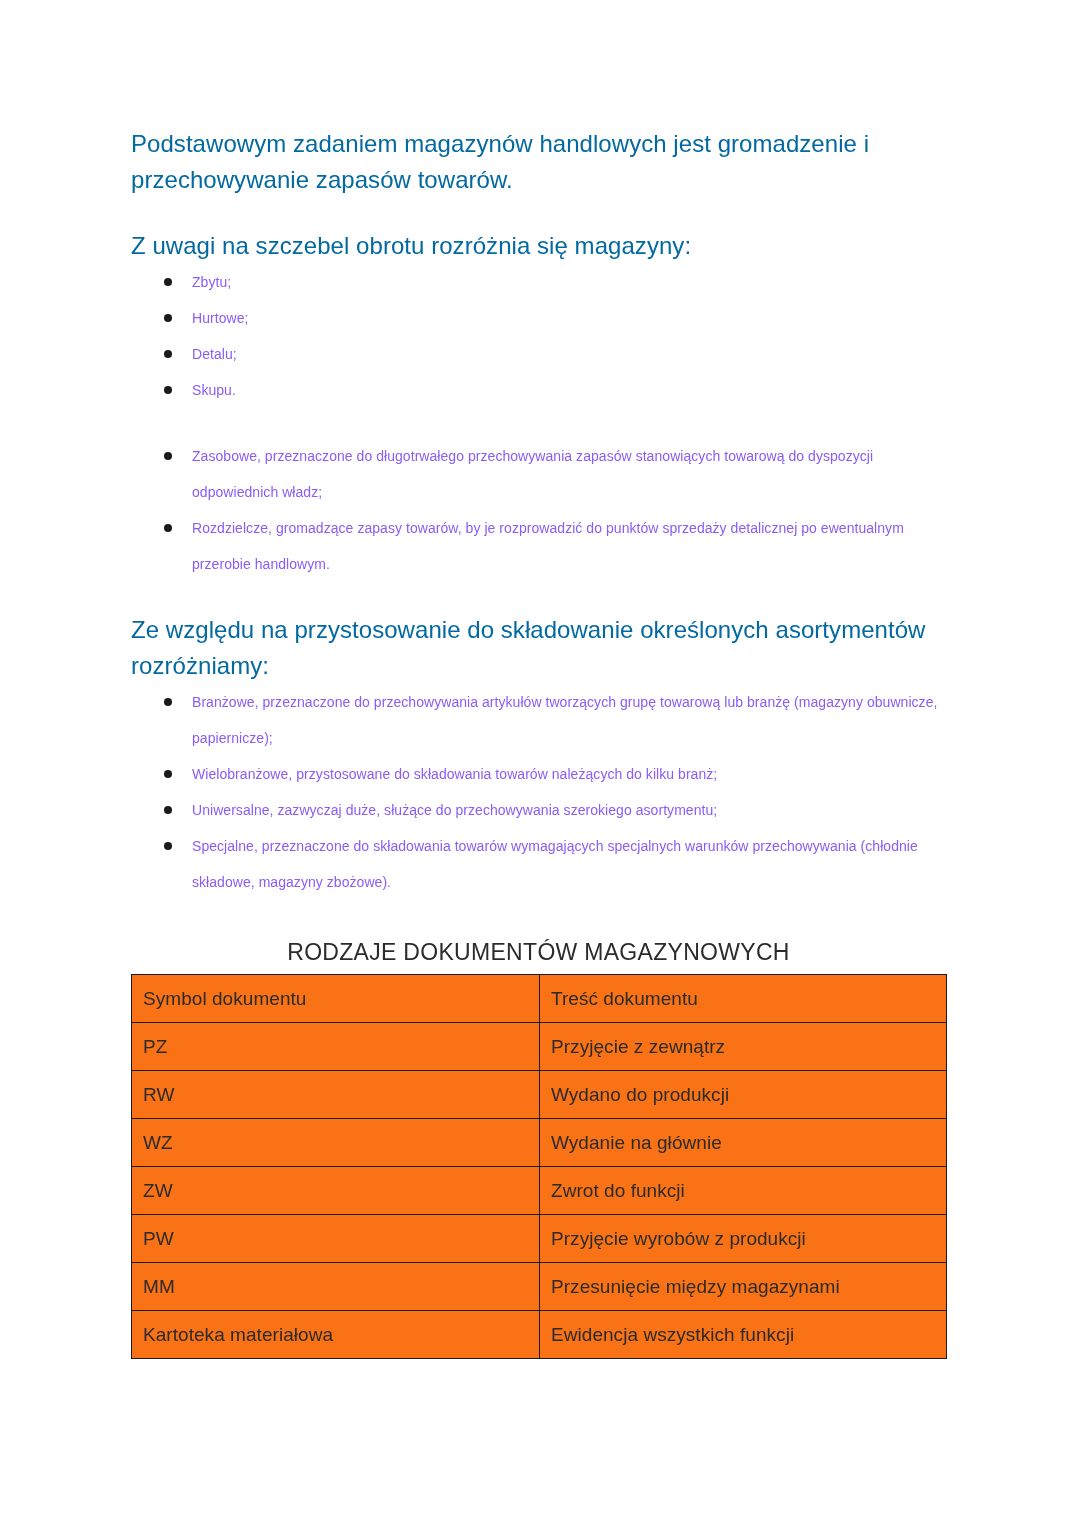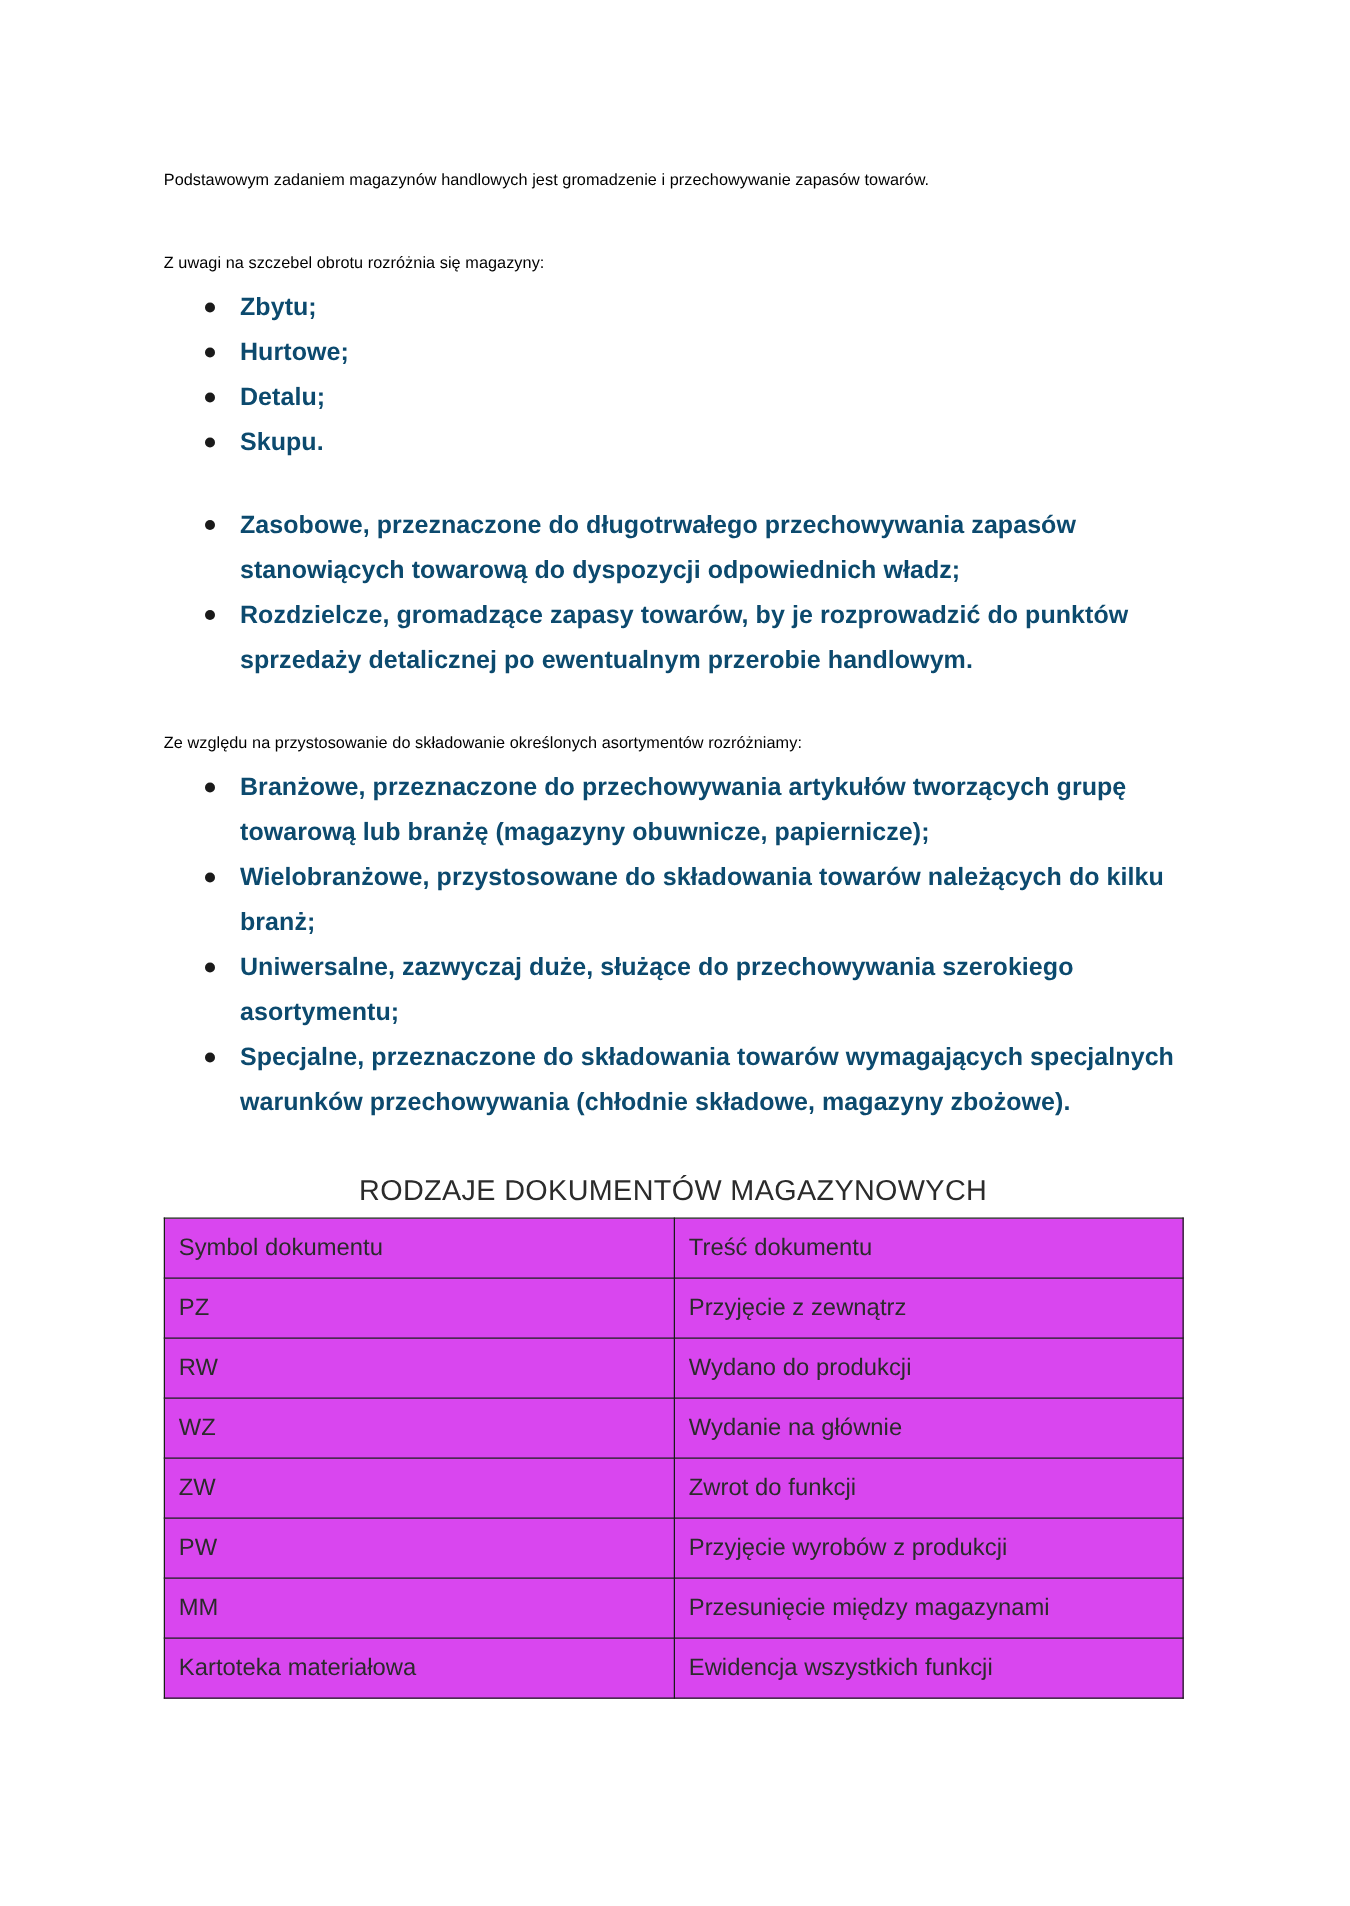--- a/index.html
+++ b/index.html
@@ -27,44 +27,43 @@
   }
 
   .content {
     position: absolute;
     left: 131px;
     top: 126px;
     width: 818px;
   }
 
   .para {
-    font-size: 13px;
+    font-size: 24px;
     line-height: 36px;
-    color: #000000;
+    color: #0369a1;
     margin: 0;
     letter-spacing: 0.05px;
   }
 
   .gap-sm { height: 30px; }
   .gap-lg { height: 30px; }
 
   ul.bullets {
     list-style: none;
     margin: 0;
     padding: 0;
   }
 
   ul.bullets > li {
     position: relative;
     padding-left: 61px;
-    font-size: 20px;
+    font-size: 14px;
     line-height: 36px;
-    color: #0c4a6e;
+    color: #8b5cf6;
     letter-spacing: 0.05px;
-    font-weight: bold;
   }
 
   ul.bullets > li .bullet-dot {
     position: absolute;
     left: 33px;
     top: 14px;
     width: 8px;
     height: 8px;
     border-radius: 50%;
     background: #1a1a1a;
@@ -95,21 +94,21 @@
   }
 
   table.doc-table td {
     border: 1.6px solid #1a1a1a;
     height: 47px;
     padding: 0 11px;
     font-size: 19px;
     color: #2b2b2b;
     vertical-align: middle;
     letter-spacing: 0.05px;
-    background: #d946ef;
+    background: #f97316;
   }
 
   table.doc-table col.col-symbol { width: 408px; }
   table.doc-table col.col-tresc  { width: 407px; }
 </style>
 </head>
 <body>
 
 <div class="page">
 

